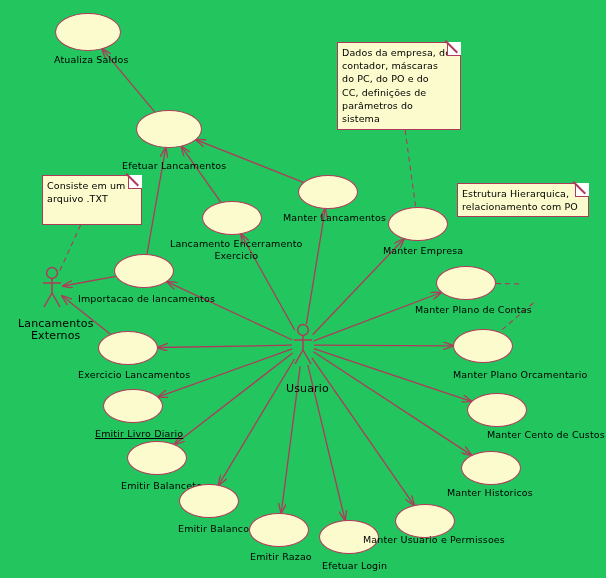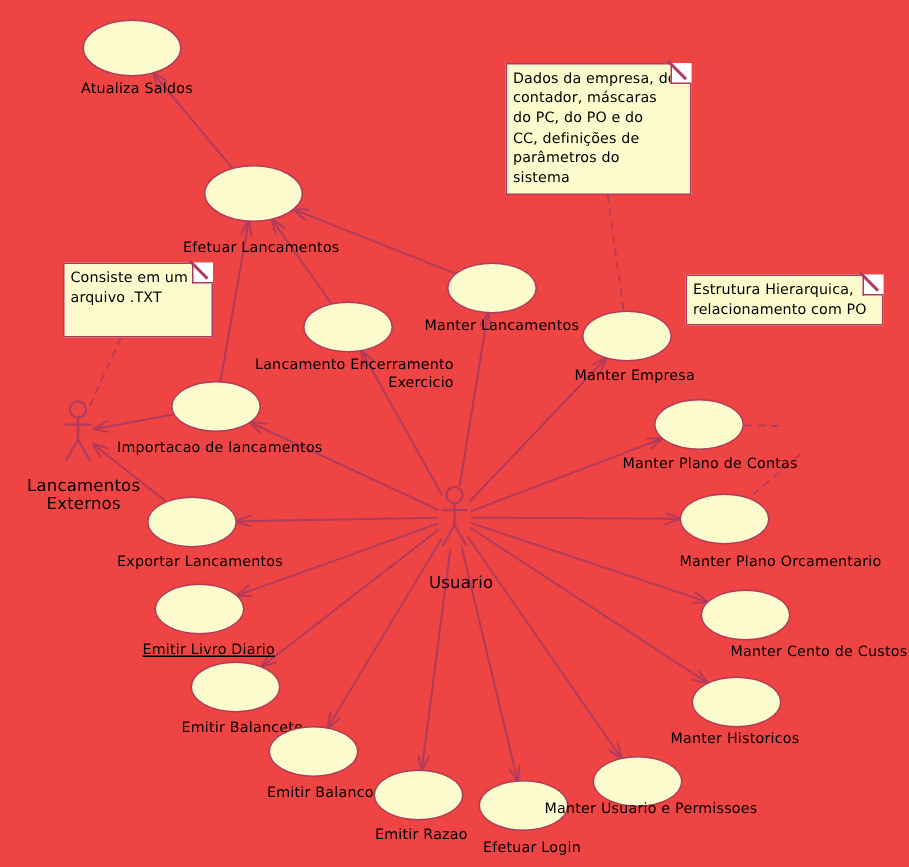--- a/index.html
+++ b/index.html
@@ -8,21 +8,21 @@
     padding: 0;
     background: #ffffff;
   }
   body {
     font-family: "DejaVu Sans", sans-serif;
   }
   #diagram-root {
     position: relative;
     width: 606px;
     height: 578px;
-    background: #ef4444;
+    background: #22c55e;
     overflow: hidden;
   }
   #edge-layer {
     position: absolute;
     left: 0;
     top: 0;
     width: 606px;
     height: 578px;
   }
   #node-layer {
@@ -41,21 +41,21 @@
   }
   .uc-label {
     position: absolute;
     font-size: 9.5px;
     color: #000000;
     white-space: nowrap;
     line-height: 11.5px;
     letter-spacing: 0.15px;
   }
   .uc-label.center {
-    text-align: right;
+    text-align: center;
   }
   .note {
     position: absolute;
     box-sizing: border-box;
     background: #fbfbcd;
     border: 1.6px solid #b03a5b;
     font-size: 9.5px;
     color: #000000;
     line-height: 13.2px;
     padding: 3px 4px 2px 4px;
@@ -145,21 +145,21 @@
       <div class="usecase" style="left: 136px; top: 110px; width: 66px; height: 38px;"></div>
       <div class="uc-label" style="left: 122px; top: 160px; white-space: pre;">Efetuar Lancamentos</div>
       <div class="usecase" style="left: 298px; top: 175px; width: 60px; height: 34px;"></div>
       <div class="uc-label" style="left: 283px; top: 212px; white-space: pre;">Manter Lancamentos</div>
       <div class="usecase" style="left: 202px; top: 201px; width: 60px; height: 34px;"></div>
       <div class="uc-label center" style="left: 170px; top: 238px; white-space: pre;">Lancamento Encerramento
 Exercicio</div>
       <div class="usecase" style="left: 114px; top: 254px; width: 60px; height: 34px;"></div>
       <div class="uc-label" style="left: 78px; top: 293px; white-space: pre;">Importacao de lancamentos</div>
       <div class="usecase" style="left: 98px; top: 331px; width: 60px; height: 34px;"></div>
-      <div class="uc-label" style="left: 78px; top: 369px; white-space: pre;">Exportar Lancamentos</div>
+      <div class="uc-label" style="left: 78px; top: 369px; white-space: pre;">Exercicio Lancamentos</div>
       <div class="usecase" style="left: 103px; top: 389px; width: 60px; height: 34px;"></div>
       <div class="uc-label" style="left: 95px; top: 428px; white-space: pre; text-decoration: underline;">Emitir Livro Diario</div>
       <div class="usecase" style="left: 127px; top: 441px; width: 60px; height: 34px;"></div>
       <div class="uc-label" style="left: 121px; top: 480px; white-space: pre;">Emitir Balancete</div>
       <div class="usecase" style="left: 179px; top: 484px; width: 60px; height: 34px;"></div>
       <div class="uc-label" style="left: 178px; top: 523px; white-space: pre;">Emitir Balanco</div>
       <div class="usecase" style="left: 249px; top: 513px; width: 60px; height: 34px;"></div>
       <div class="uc-label" style="left: 250px; top: 551px; white-space: pre;">Emitir Razao</div>
       <div class="usecase" style="left: 319px; top: 520px; width: 60px; height: 34px;"></div>
       <div class="uc-label" style="left: 322px; top: 560px; white-space: pre;">Efetuar Login</div>

